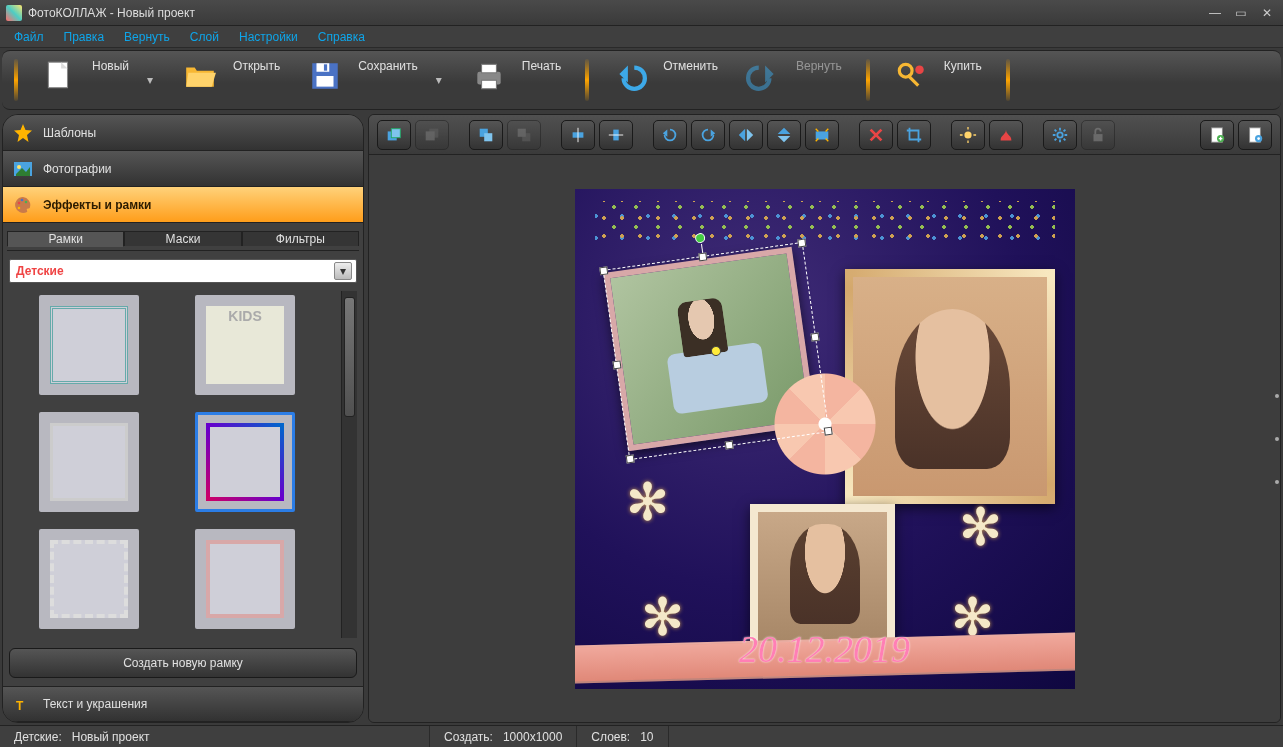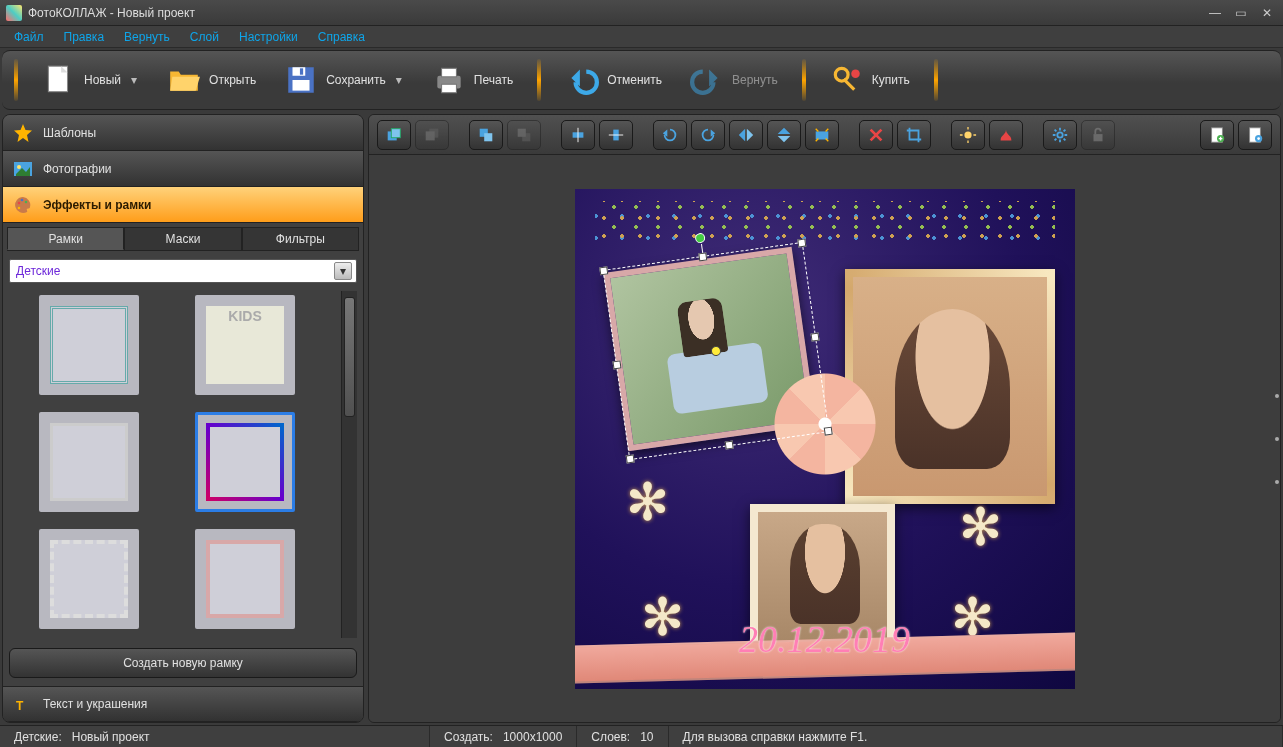--- a/index.html
+++ b/index.html
@@ -11,44 +11,44 @@
 .titlebar .title { flex: 1; font-size: 12px; color: #ddd; }
 .titlebar .winbtn { width: 20px; height: 14px; margin-left: 6px; color: #ccc; text-align: center; cursor: pointer; }
 
 
 .menubar { height: 22px; background: #3f3f3f; display: flex; align-items: center; padding: 0 4px; border-bottom: 1px solid #2a2a2a; }
 .menubar .menu-item { padding: 3px 10px; color: #0ea5e9; cursor: pointer; }
 
 
 .maintoolbar { height: 60px; background: linear-gradient(to bottom, #555, #3a3a3a 55%, #3a3a3a); display: flex; align-items: stretch; padding: 4px 6px; border: 1px solid #222; border-left:none; border-right:none; margin: 2px; border-radius: 8px; gap: 8px; }
 .maintoolbar .sep { width: 4px; background: linear-gradient(to bottom, rgba(255,165,0,.1), #ffa500 50%, rgba(255,165,0,.1)); margin: 4px 6px; border-radius: 2px; }
-.toolbtn { display: flex; align-items: center; gap: 8px; padding: 4px 10px; border-radius: 4px; cursor: pointer; position: relative; }
+.toolbtn { display: flex; align-items: flex-start; gap: 16px; padding: 4px 10px; border-radius: 4px; cursor: pointer; position: relative; }
 .toolbtn.disabled { opacity: .5; cursor: default; }
 .toolbtn .bigicon { width: 34px; height: 34px; display:flex; align-items:center; justify-content:center; }
 .toolbtn .dropdown-arrow { width: 10px; height: 100%; display:flex; align-items:center; justify-content:center; color:#bbb; }
 
 
 .content { flex: 1; display: flex; overflow: hidden; margin: 0 2px; }
 
 
-.sidebar { width: 362px; background: #424242; border: 1px solid #222; border-radius: 8px; margin: 2px 2px 2px 0; display: flex; flex-direction: column; overflow: hidden; }
+.sidebar { width: 362px; background: #424242; border: 1px solid #222; border-radius: 16px; margin: 2px 2px 2px 0; display: flex; flex-direction: column; overflow: hidden; }
 .sidetab { height: 36px; display: flex; align-items: center; gap: 10px; padding: 0 10px; border-bottom: 1px solid #222; cursor: pointer; background: linear-gradient(to bottom, #555, #323232); position: relative; }
 .sidetab.active { background: linear-gradient(to bottom, #ffd27a, #ff9d1a); color: #222; }
 .sidetab.active span { color: #2b1b00; font-weight: bold; }
 .sidetab .sicon { width: 20px; height: 20px; display:flex; align-items:center; justify-content:center; }
 .sidetab-group-bottom { margin-top: auto; border-top: 1px solid #222; }
 
 
 .panel-area { flex: 1; background: #404040; display: flex; flex-direction: column; padding: 4px; }
-.subtabs { display: flex; height: 24px; border-bottom: 1px solid #222; margin-bottom: 4px; }
+.subtabs { display: flex; height: 24px; border-bottom: 1px solid #222; margin-bottom: 4px; align-items: center; }
 .subtab { flex: 1; display:flex; align-items:center; justify-content:center; background: #353535; border: 1px solid #222; border-bottom:none; cursor:pointer; }
 .subtab.active { background: #555; border-bottom: 1px solid #555; }
 
 .category-dd { height: 24px; background: #fff; color:#000; border: 1px solid #555; display:flex; align-items:center; justify-content:space-between; padding: 0 4px 0 6px; margin: 4px 2px; border-radius: 2px; cursor:pointer; }
-.category-dd span { color:#6d28d9; }
+.category-dd span { color:#ef4444;font-weight:bold; }
 .category-dd .dd-arrow { width: 18px; height: 18px; background: linear-gradient(to bottom,#eee,#bbb); border:1px solid #888; border-radius:2px; display:flex; align-items:center; justify-content:center; color:#333; }
 
 .frames-scroll { flex:1; overflow:hidden; position:relative; margin: 4px 2px; }
 .frames-grid { display:grid; grid-template-columns: 1fr 1fr; gap: 12px; padding: 4px 18px 4px 30px; height: 100%; overflow-y: hidden; }
 .frame-thumb { width:100px; height:100px; background:#b8b8c0; display:flex; align-items:center; justify-content:center; border-radius: 2px; border: 3px solid transparent; cursor:pointer; }
 .frame-thumb.sel { border-color: #2b7de6; }
 .frame-thumb .inner { width: 84%; height: 84%; background: #cfcfd8; }
 .frames-scroll .vscroll { position:absolute; right:0; top:0; bottom:0; width:16px; background:#333; border-left:1px solid #222; }
 .frames-scroll .vscroll .thumb { position:absolute; left:2px; right:2px; top:6px; height:120px; background: linear-gradient(to bottom,#777,#505050); border:1px solid #222; border-radius:3px; }
 
@@ -60,21 +60,21 @@
 .ctb { width:34px; height:30px; background: linear-gradient(to bottom,#555,#333); border:1px solid #1a1a1a; border-radius:5px; display:flex; align-items:center; justify-content:center; cursor:pointer; }
 .ctb.disabled { opacity:.45; cursor:default; }
 .ctb svg { width:18px; height:18px; }
 .canvas-toolbar .gap { width: 12px; }
 .canvas-toolbar .spacer { flex:1; }
 
 .canvas-viewport { flex:1; display:flex; align-items:center; justify-content:center; background:#3d3d3d; position:relative; }
 .canvas { width:500px; height:500px; background: radial-gradient(circle at 35% 25%, #412d78, #20115a 55%, #0f0740 100%); position:relative; overflow:hidden; }
 
 
-.datetext { position:absolute; bottom:28px; left:0; right:0; text-align:center; font-family: 'Brush Script MT', cursive; font-size: 38px; font-style: italic; color:#ff7fb5; text-shadow: 0 0 2px #fff; }
+.datetext { position:absolute; bottom:18px; left:0; right:0; text-align:center; font-family: 'Brush Script MT', cursive; font-size: 38px; font-style: italic; color:#ff7fb5; text-shadow: 0 0 2px #fff; }
 .photo { position:absolute; background: #888 center/cover; border: 6px solid #d8a8a8; box-shadow: 0 4px 12px rgba(0,0,0,.6); }
 .photo1 { left:40px; top:70px; width:190px; height:180px; transform: rotate(-8deg); background: linear-gradient(135deg,#b0c4a0,#7a9a6a); }
 .photo1::after{content:"";position:absolute;left:35%;top:20%;width:45px;height:55px;background:radial-gradient(ellipse at 50% 35%,#e5c8b0 40%,transparent 41%),linear-gradient(#3b2f25,#3b2f25);border-radius:10px 10px 4px 4px;}
 .photo1::before{content:"";position:absolute;left:25%;top:50%;width:95px;height:60px;background:#b8cde0;border-radius:8px;}
 .photo2 { left:270px; top:80px; width:210px; height:235px; background: linear-gradient(180deg,#d8b088 0%, #c99870 100%); border: 8px solid transparent; border-image: linear-gradient(45deg,#f8e8c0,#d4a86c,#f8e8c0) 1; }
 .photo2::after{content:"";position:absolute;left:22%;top:15%;width:115px;height:160px;background:radial-gradient(ellipse at 50% 30%,#e5c0a0 45%,transparent 46%),linear-gradient(#6b4a38,#4a3228);border-radius:50% 50% 20% 20%;}
 .photo3 { left:175px; top:315px; width:145px; height:145px; background: linear-gradient(180deg,#c8a888,#a88868); border: 8px solid #f4e8d0; }
 .photo3::after{content:"";position:absolute;left:25%;top:10%;width:70px;height:100px;background:radial-gradient(ellipse at 50% 28%,#e5c0a0 40%,transparent 41%),linear-gradient(#5a4030,#4a3228);border-radius:45% 45% 15% 15%;}
 .flower { position:absolute; left:195px; top:180px; width:110px; height:110px; }
 .flower::before{content:"";position:absolute;inset:0;background:
@@ -472,16 +472,13 @@
     <span>Новый проект</span>
   </div>
   <div class="cell">
     <span>Создать:</span>
     <span>1000x1000</span>
   </div>
   <div class="cell">
     <span>Слоев:</span>
     <span>10</span>
   </div>
-  <div class="cell wide">
-    <span>Для вызова справки нажмите F1.</span>
-  </div>
 </div>
 
 </body></html>

